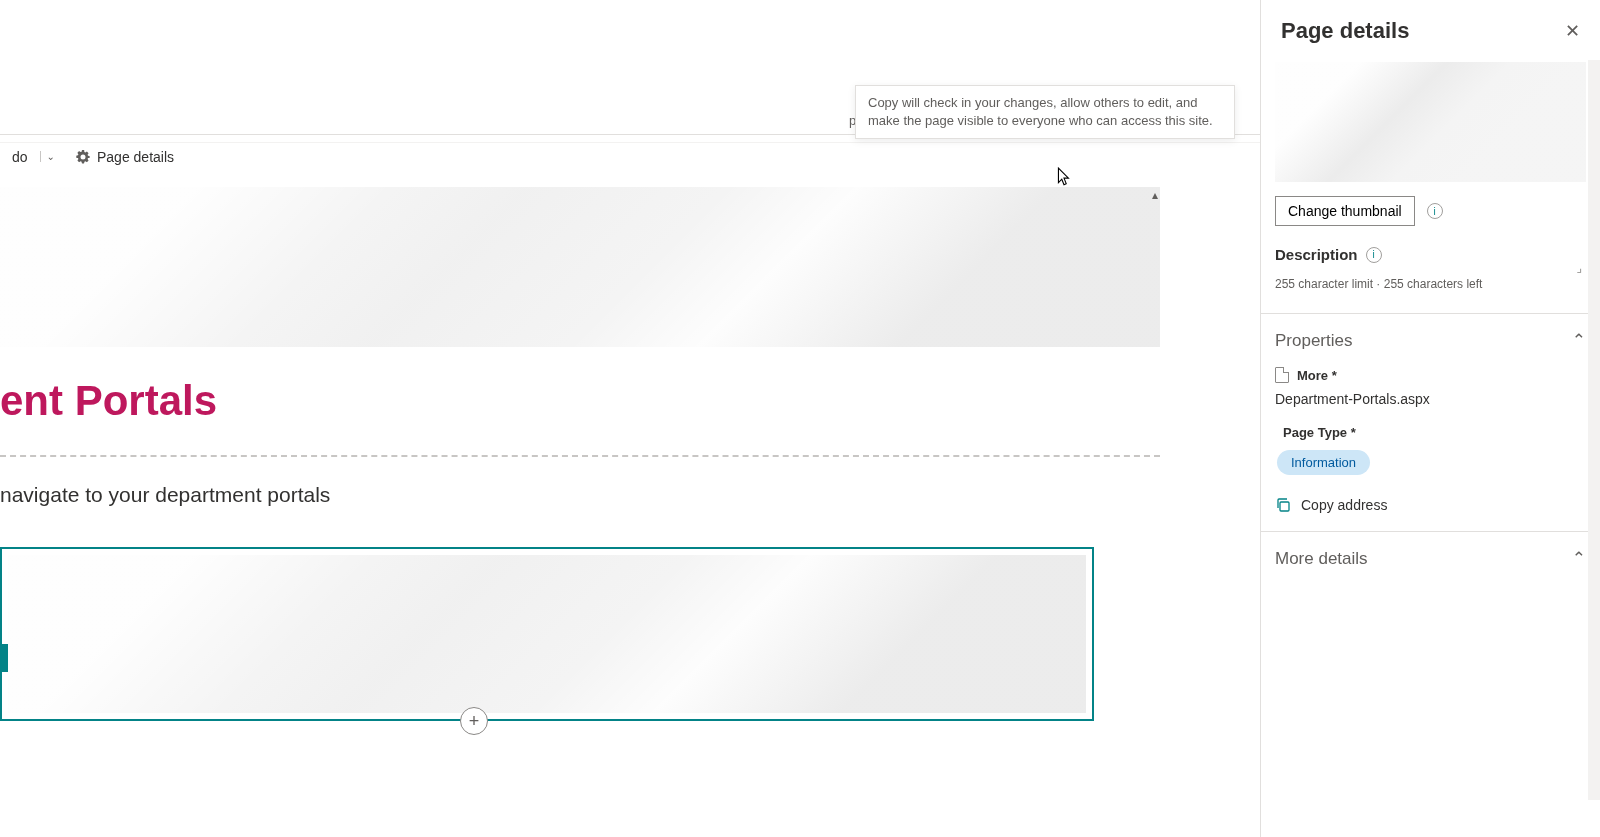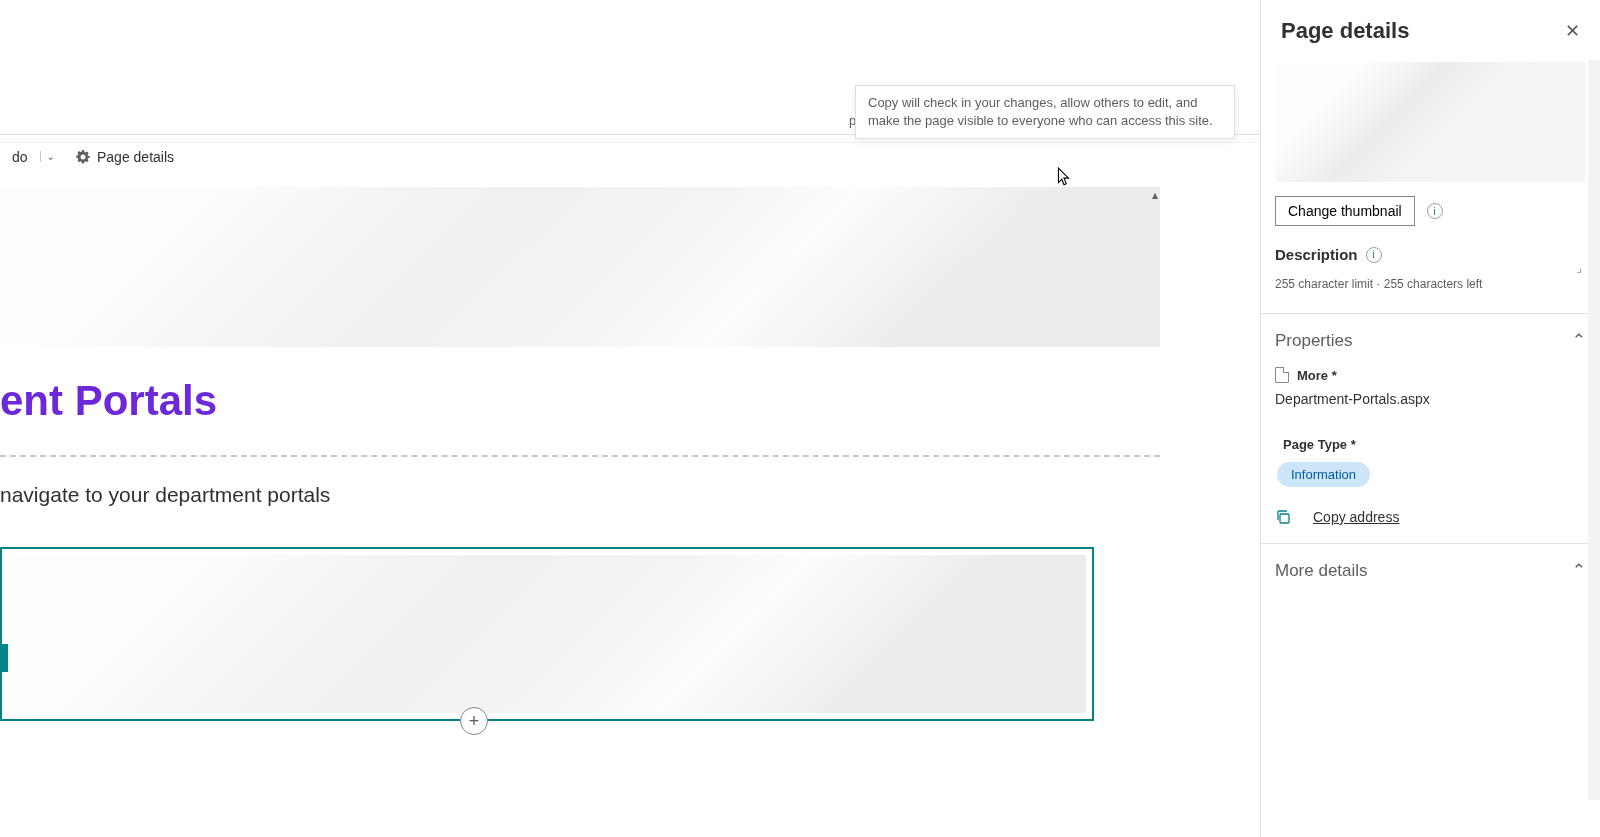--- a/index.html
+++ b/index.html
@@ -25,21 +25,21 @@
 
     .tooltip { position: absolute; top: 85px; left: 855px; width: 380px; background: #fff; border: 1px solid #e1dfdd; box-shadow: 0 2px 8px rgba(0,0,0,0.08); padding: 8px 12px; font-size: 13px; color: #605e5c; z-index: 5; line-height: 1.4; }
     .tooltip-p { position: absolute; top: 113px; left: 849px; font-size: 13px; color: #605e5c; }
 
     .canvas { position: absolute; top: 187px; left: 0; width: 1160px; bottom: 0; overflow-y: auto; }
     .scroll-arrow-up { position: absolute; top: 188px; right: 442px; font-size: 12px; color: #605e5c; z-index:3; }
     .header-img { height: 160px; background: #f4f4f4; background-image:
       linear-gradient(135deg, rgba(255,255,255,0.9) 15%, transparent 30%, rgba(240,240,240,0.9) 40%, transparent 55%, rgba(255,255,255,0.8) 65%, rgba(235,235,235,0.9) 80%);
     }
     .page-title-block { padding: 30px 0 18px; background: #fff; }
-    .page-title-h1 { font-size: 42px; font-weight: 600; color: #6d28d9; }
+    .page-title-h1 { font-size: 42px; font-weight: 600; color: #be185d; }
     .dashed-sep { border: none; border-top: 2px dashed #c8c6c4; margin: 12px 0 26px; }
     .subtitle { font-size: 21px; color: #323130; margin-bottom: 40px; }
 
     .webpart-sel { margin: 0 0 0 0; width: 1094px; border: 2px solid #038387; min-height: 170px; position: relative; padding: 6px; }
     .webpart-inner { height: 158px; background: #f4f4f4; background-image: linear-gradient(135deg, rgba(255,255,255,0.9) 15%, transparent 30%, rgba(240,240,240,0.9) 40%, transparent 55%, rgba(255,255,255,0.8) 65%, rgba(235,235,235,0.9) 80%); }
     .green-rect { position: absolute; top: 95px; left: -6px; width: 12px; height: 28px; background: #038387; }
     .add-circle { position: absolute; bottom: -16px; left: 458px; width: 28px; height: 28px; border: 1px solid #8a8886; border-radius: 50%; background: #fff; display: flex; align-items: center; justify-content: center; color: #605e5c; font-size: 18px; }
 
     .details-panel { position: absolute; top: 0; right: 0; width: 340px; height: 100%; background: #fff; border-left: 1px solid #e1dfdd; overflow-y: auto; }
     .dp-head { display: flex; align-items: center; padding: 18px 20px 12px; }
@@ -61,23 +61,23 @@
 
     .section-head { display: flex; align-items: center; padding: 16px 14px; cursor: pointer; }
     .section-head span { font-size: 17px; color: #605e5c; }
     .section-head .caret { margin-left: auto; color: #605e5c; }
 
     .prop-body { padding: 0 14px 18px; }
     .prop-name-row { display: flex; align-items: center; gap: 8px; font-size: 13px; font-weight: 600; color: #323130; }
     .doc-icon { width: 14px; height: 16px; border: 1px solid #8a8886; border-radius: 1px; position: relative; }
     .doc-icon::after { content:''; position:absolute; top:-1px; right:-1px; width:5px; height:5px; background:#fff; border-left:1px solid #8a8886; border-bottom:1px solid #8a8886; }
     .prop-val { font-size: 14px; padding: 8px 0 18px 0; }
-    .prop-ptype { font-size: 13px; font-weight: 600; padding-left: 8px; margin-top: 12px; }
+    .prop-ptype { font-size: 13px; font-weight: 600; padding-left: 8px; }
     .pill { display: inline-block; background: #cde6f7; color: #005a9e; border-radius: 14px; padding: 5px 14px; font-size: 13px; margin: 10px 0 16px 2px; }
-    .copy-row { display: flex; align-items: center; gap: 22px; font-size: 14px; color: #323130; padding-top: 6px; cursor: pointer; text-decoration: underline; }
+    .copy-row { display: flex; align-items: center; gap: 10px; font-size: 14px; color: #323130; padding-top: 6px; cursor: pointer; }
     .copy-row svg { stroke: #038387; }
 
     .right-scroll { position: absolute; top: 60px; right: 0; width: 12px; height: 740px; background: #f3f2f1; }
 
     .cursor { position: absolute; top: 167px; left: 1056px; z-index: 20; }
   </style>
 </head>
 <body>
 
 <div class="topbar"></div>

